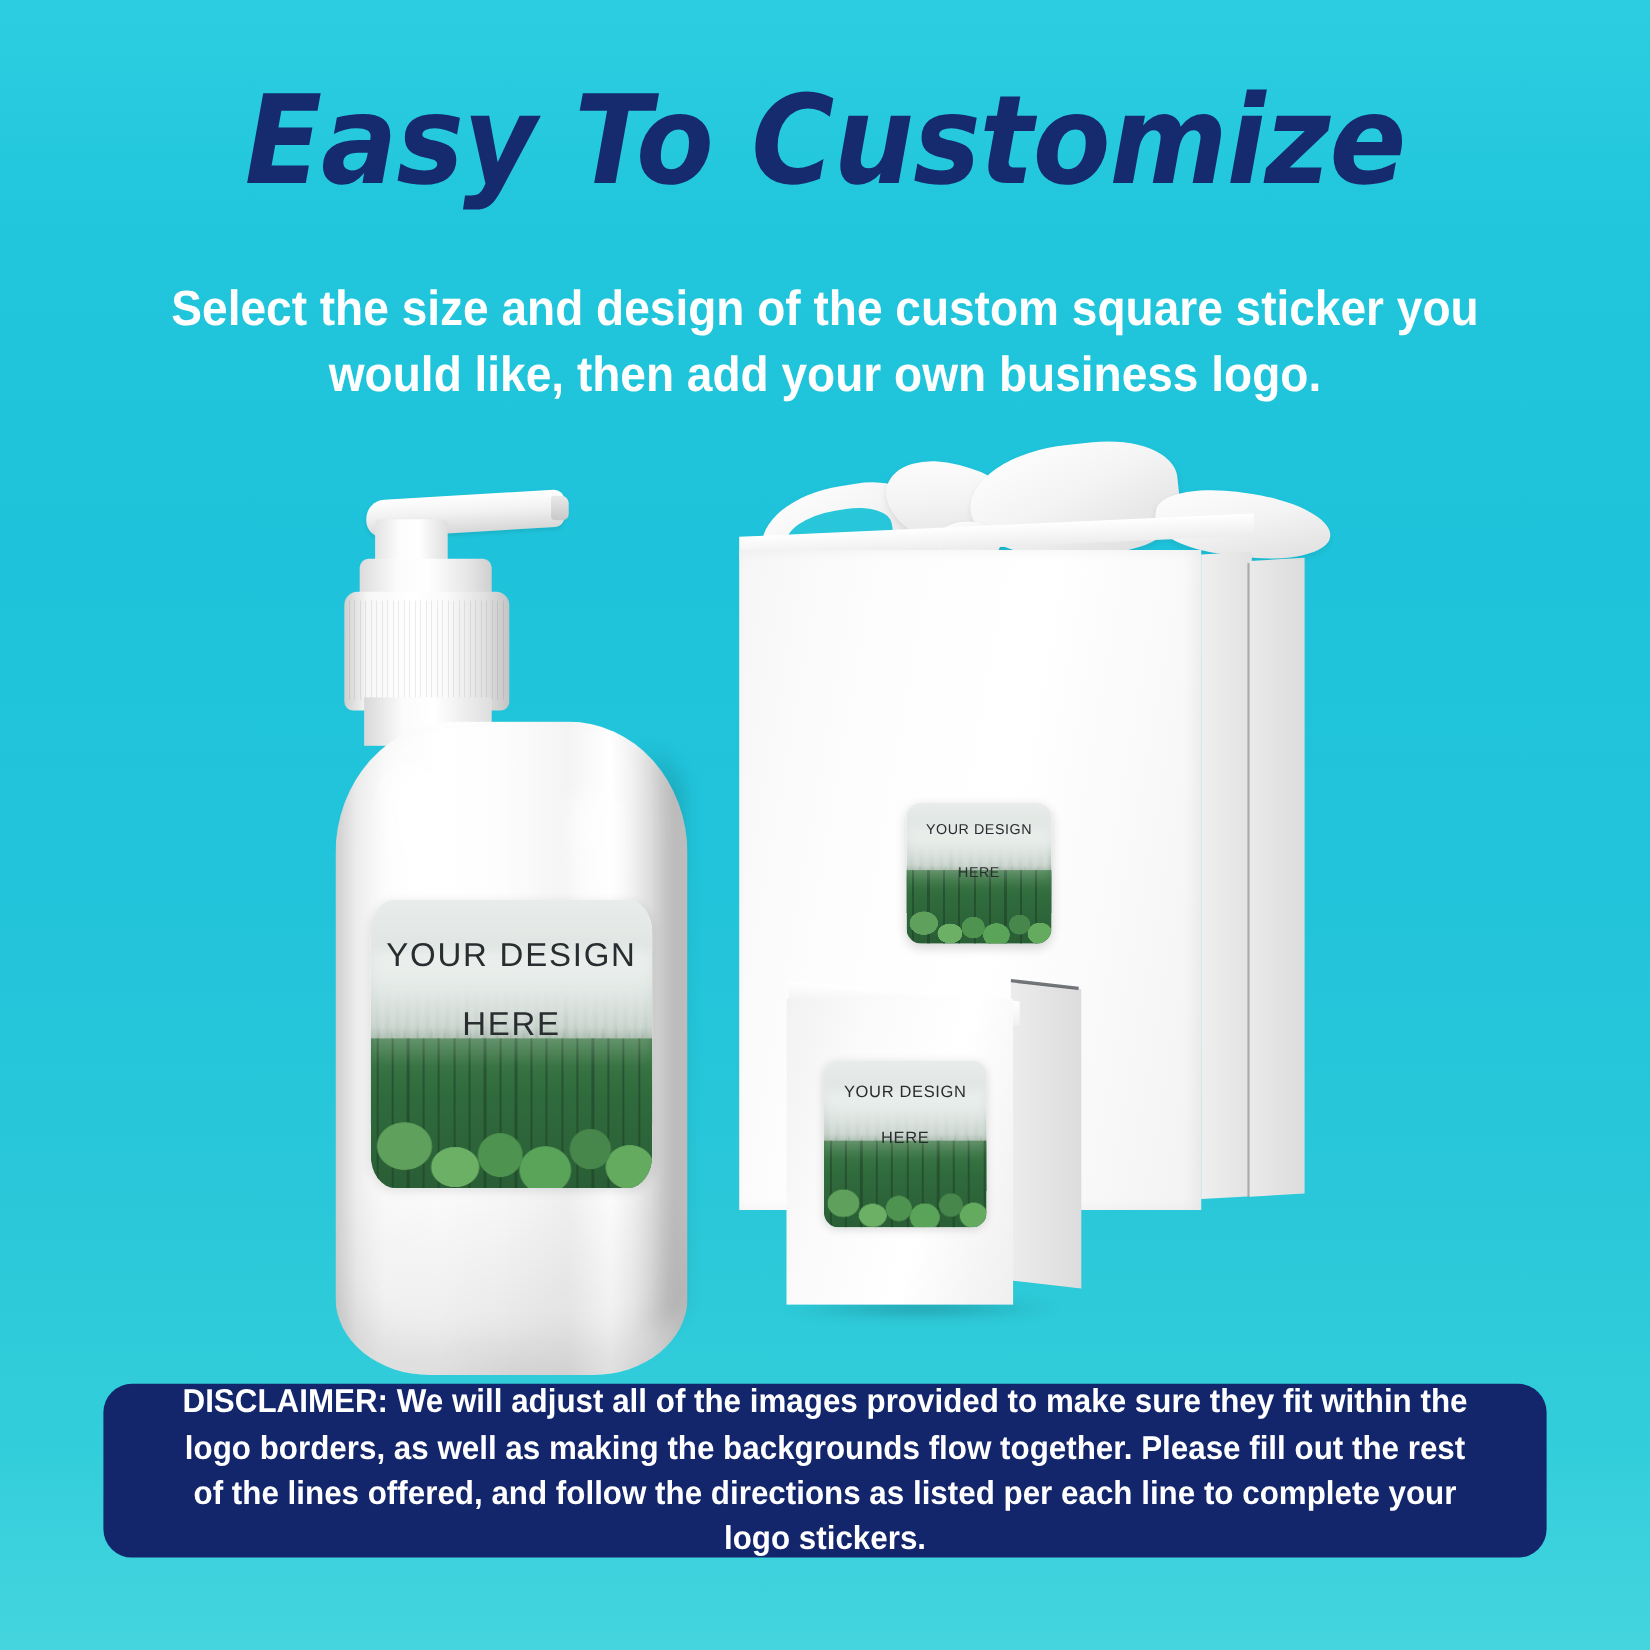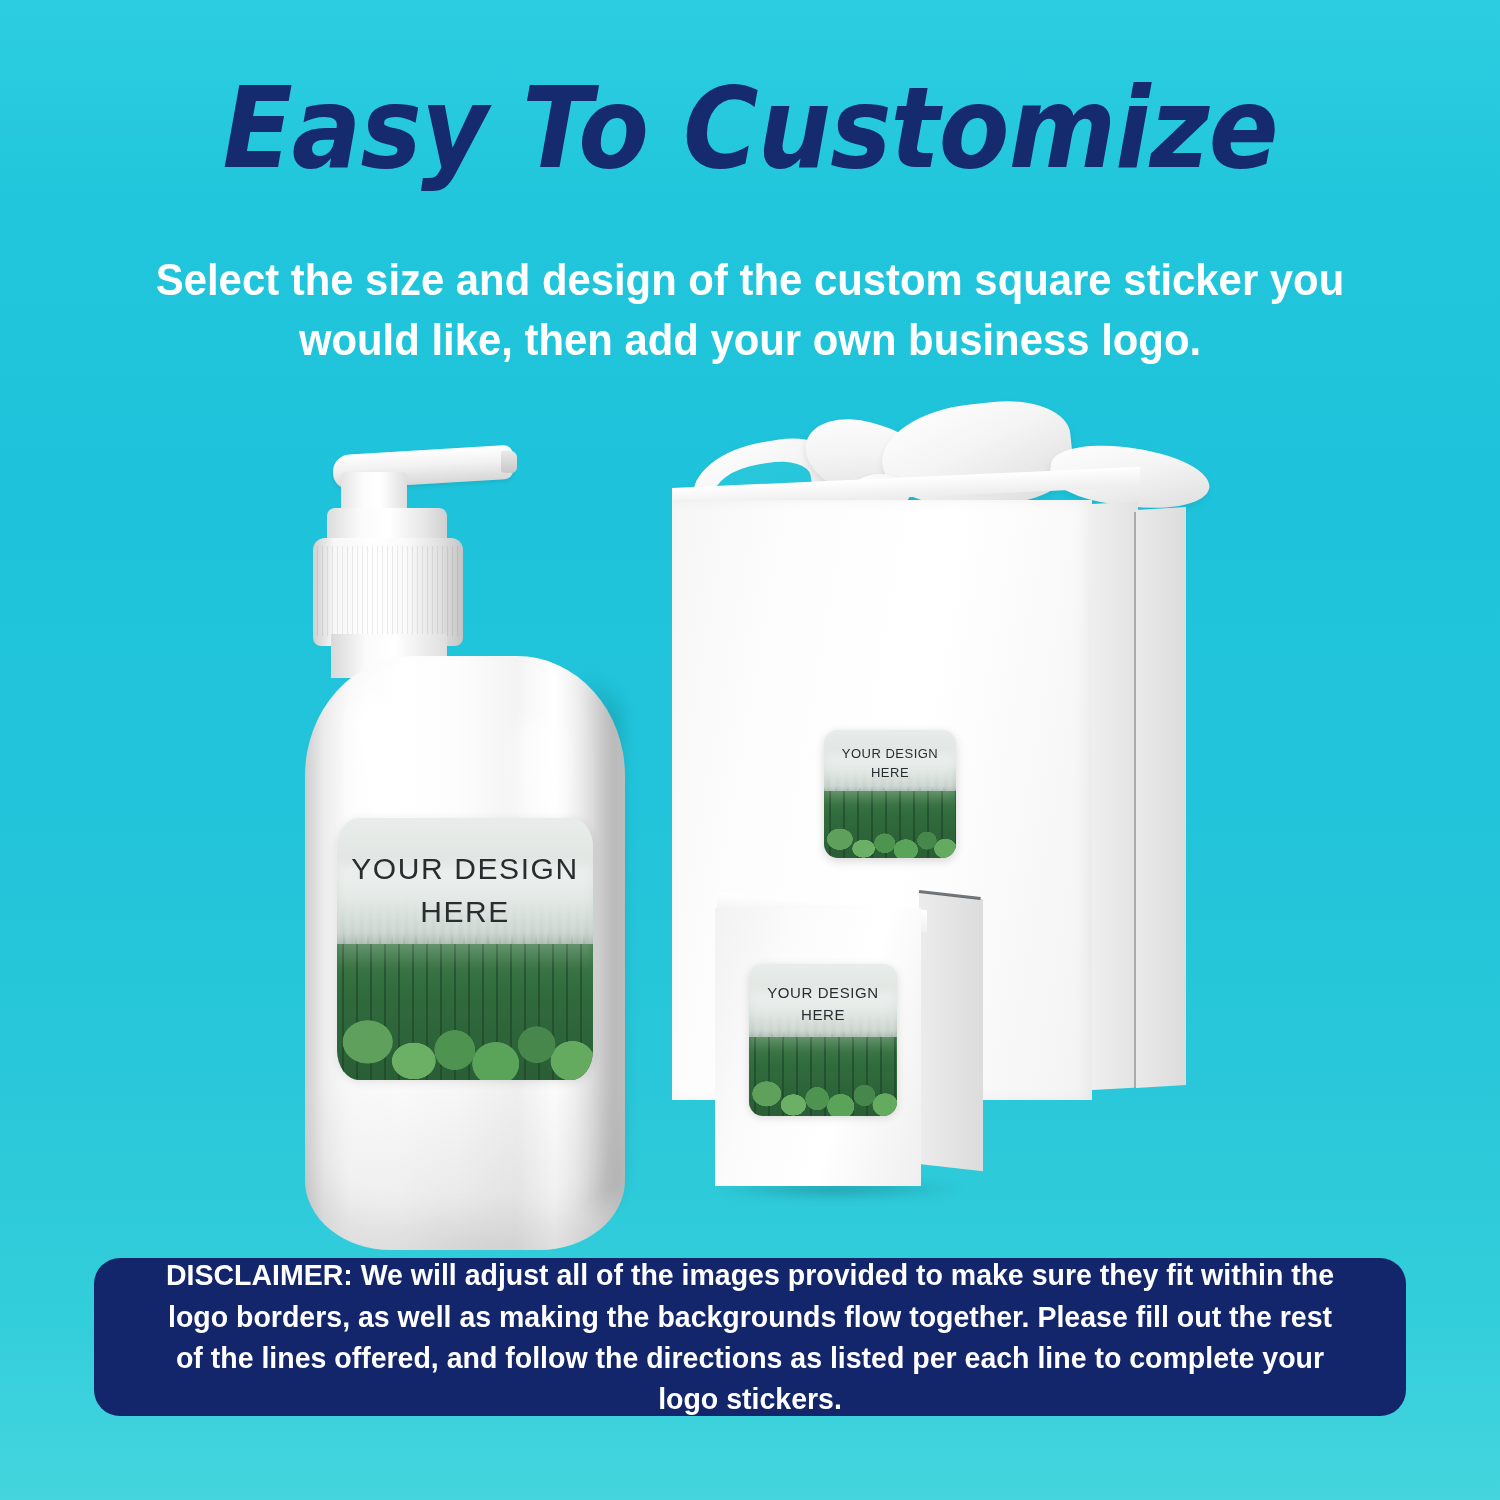--- a/index.html
+++ b/index.html
@@ -264,21 +264,21 @@
     filter: blur(5px);
   }
   .art-text {
     position:absolute; left:0; right:0; top:13%;
     text-align:center; color:#2a2d30;
     font-family:"Liberation Sans", sans-serif;
     font-weight:300;
     line-height:1.45;
   }
   .art-text .l1 { display:block; }
-  .art-text .l2 { display:block; }
+  .art-text .l2 { display:block;margin-top:20px; }
 
   .bot-label .art-text { font-size:30px; letter-spacing:1.6px; top:11%; }
   .gb-sticker .art-text { font-size:13px; letter-spacing:.5px; top:12%; }
   .sb-sticker .art-text { font-size:15px; letter-spacing:.6px; top:12%; }
 
   
   .disclaimer {
     position:absolute; left:94px; top:1258px; width:1312px; height:158px;
     background:#13266b; border-radius:26px;
     display:flex; align-items:center; justify-content:center;

